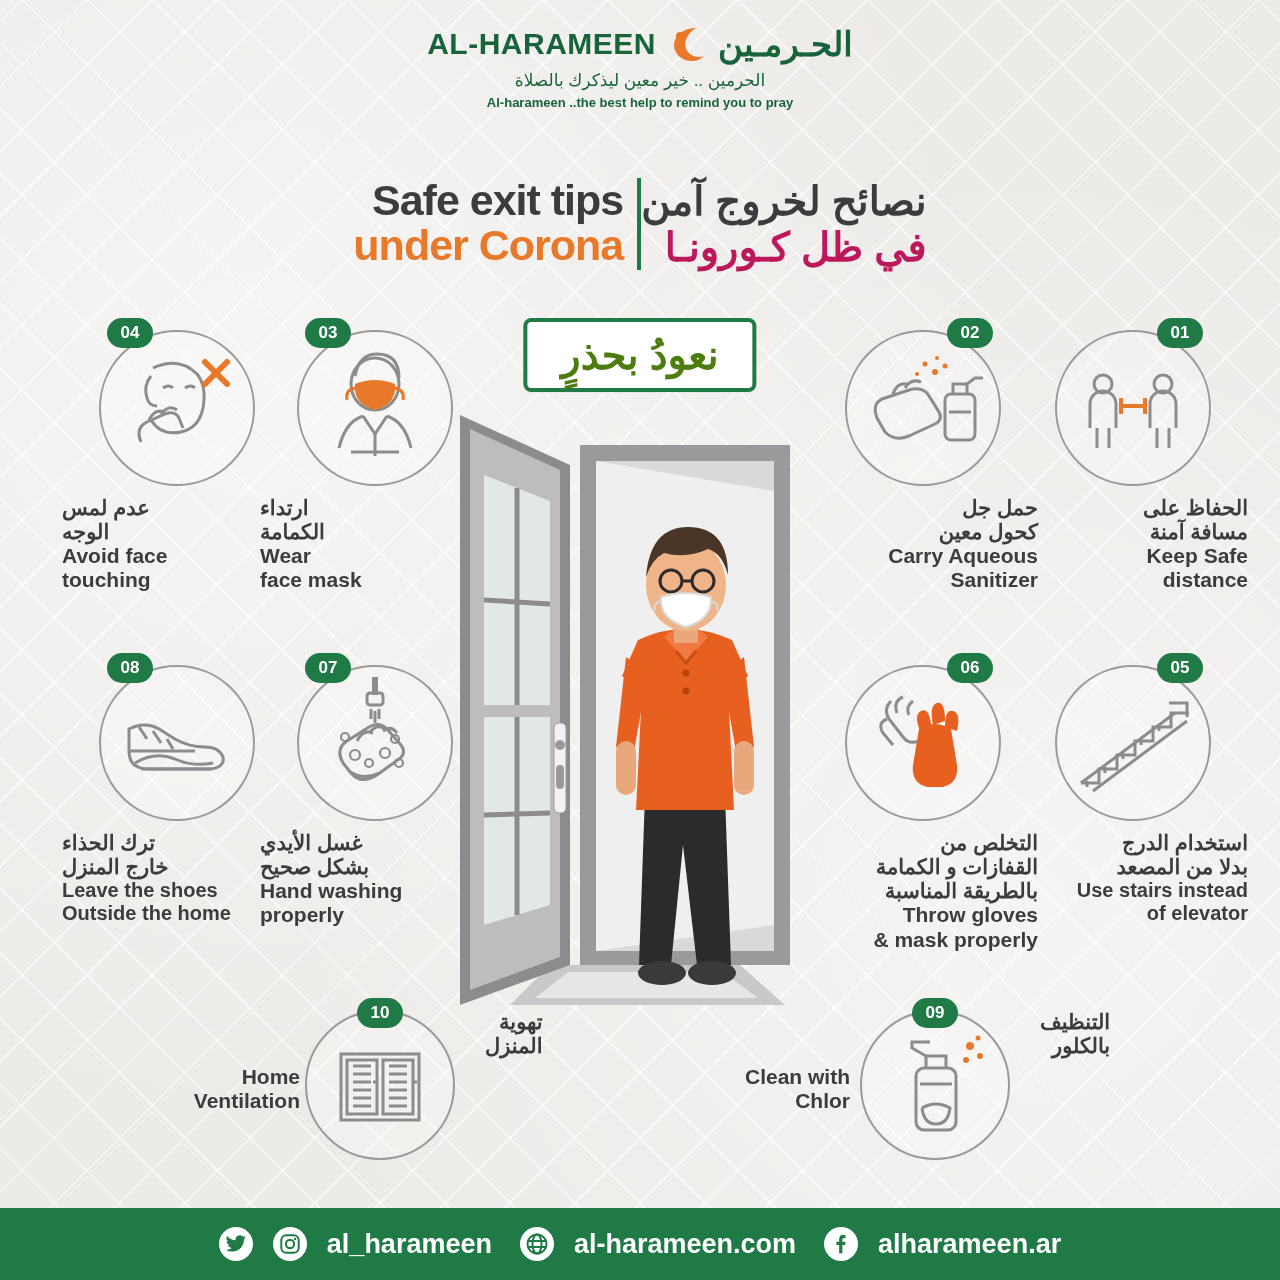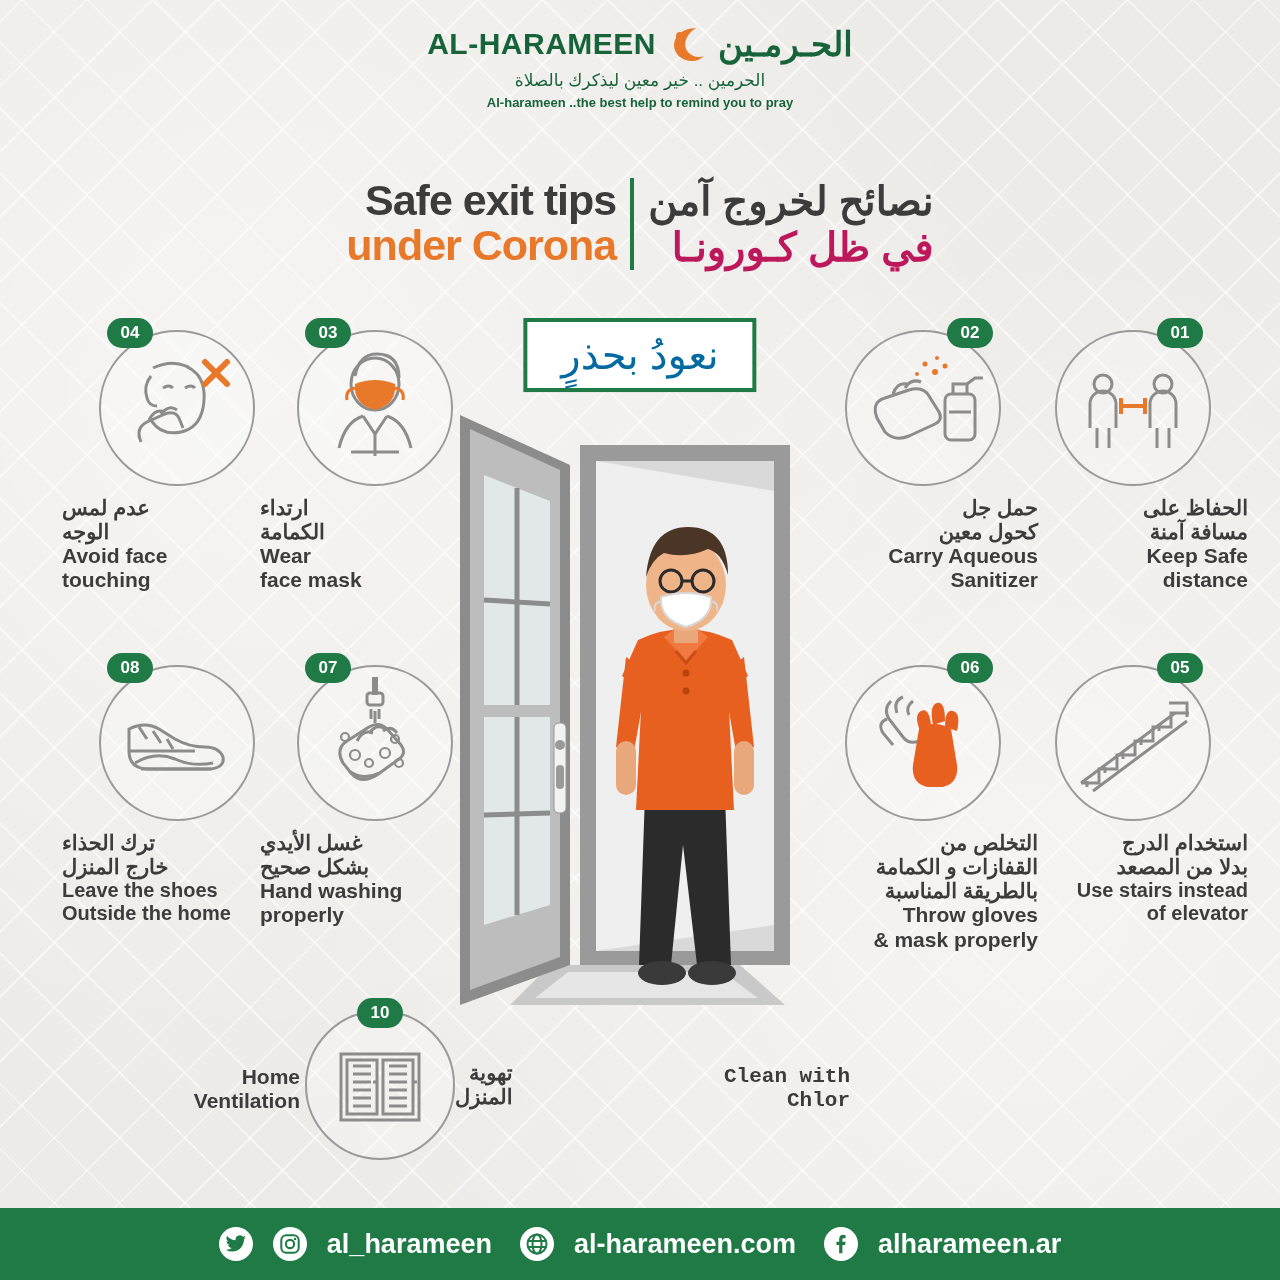--- a/index.html
+++ b/index.html
@@ -37,31 +37,31 @@
   .moon-mark{ width:42px; height:40px; position:relative; }
   .brand-sub-ar{ margin-top:6px; font-size:17px; color:#17643a; font-weight:normal; direction:rtl;}
   .brand-sub-en{ margin-top:4px; font-size:13px; color:#17643a; font-weight:bold; }
 
   
   .title-wrap{
     position:absolute; top:178px; left:0; right:0;
     display:flex; justify-content:center; align-items:flex-start; gap:0;
   }
   .title-en{ text-align:right; padding-right:14px; }
-  .title-ar{ text-align:right; padding-left:14px; direction:rtl; border-left:4px solid #1f7a45;}
+  .title-ar{ text-align:right; direction:rtl; border-left:4px solid #1f7a45;}
   .t-line1-en{ font-size:43px; font-weight:bold; color:#3c3c3c; line-height:1.05; letter-spacing:-1px;}
   .t-line2-en{ font-size:43px; font-weight:bold; color:#e8792b; line-height:1.05; letter-spacing:-1px;}
   .t-line1-ar{ font-size:40px; font-weight:bold; color:#3c3c3c; line-height:1.15;}
   .t-line2-ar{ font-size:40px; font-weight:bold; color:#be185d; line-height:1.15;}
 
   
   .badge-ar{
     position:absolute; top:318px; left:50%; transform:translateX(-50%);
-    background:#ffffff; border:4px solid #1f7a45; border-radius:0;
-    padding:10px 34px; color:#0369a1; font-size:40px; font-weight:normal;
+    background:#ffffff; border:4px solid #1f7a45; border-radius:8px;
+    padding:10px 34px; color:#4d7c0f; font-size:40px; font-weight:bold;
     direction:rtl; box-shadow:0 1px 0 rgba(0,0,0,.04);
   }
 
   
   .scene{ position:absolute; left:440px; top:405px; width:400px; height:610px; }
 
   
   .tip{ position:absolute; width:230px; }
   .circle{
     width:156px; height:156px; border-radius:50%;
@@ -75,21 +75,21 @@
   }
   .num.left{ left:6px; }
   .num.right{ right:6px; }
   .tip-text{ margin-top:10px; line-height:1.15; }
   .ar{ direction:rtl; font-size:21px; font-weight:bold; color:#3c3c3c; }
   .en{ font-size:21px; font-weight:bold; color:#3c3c3c; }
   .ta-right{ text-align:right; }
   .ta-left{ text-align:left; }
 
   
-  .tip-row{ position:absolute; display:flex; align-items:center; gap:0; }
+  .tip-row{ position:absolute; display:flex; align-items:flex-start; gap:30px; }
   .tip-row .circle{ width:150px; height:150px; }
 
   
   .footer{
     position:absolute; left:0; bottom:0; width:1280px; height:72px;
     background:#1f7a45; display:flex; align-items:center; justify-content:center; gap:28px;
     color:#fff; font-size:27px; font-weight:bold;
   }
   .footer .grp{ display:flex; align-items:center; gap:20px; }
   .ico{ width:34px; height:34px; border-radius:50%; background:#fff; display:flex; align-items:center; justify-content:center; }
@@ -384,21 +384,45 @@
       </svg>
     </div>
     <div class="tip-text ta-left">
       <div class="ar" style="white-space:pre-line">ترك الحذاء
 خارج المنزل</div>
       <div class="en" style="white-space:pre-line;font-size:20px">Leave the shoes
 Outside the home</div>
     </div>
   </div>
 
-  <div class="tip-text ta-right" style="position:absolute; left:660px; top:1055px; width:190px;font-family:Liberation Mono, monospace;">
+  <div class="tip-row" style="left:860px; top:1010px;">
+    <div class="circle">
+      <div class="num" style="left:50%; transform:translateX(-50%);">09</div>
+      <svg width="146" height="146" viewBox="0 0 146 146">
+        <g fill="none" stroke="#8c8c8c" stroke-width="3">
+          <rect x="54" y="56" width="40" height="62" rx="8"></rect>
+          <path d="M64 56 v-12 h20 v12"></path>
+          <path d="M64 44 l-14 -8 v-6 h18"></path>
+          <path d="M58 72 h32"></path>
+          <path d="M60 96 q14 -8 28 0 q-2 16 -14 16 q-12 0 -14 -16"></path>
+        </g>
+        <g fill="#e8792b">
+          <circle cx="108" cy="34" r="4"></circle>
+            <circle cx="118" cy="44" r="3"></circle>
+          <circle cx="104" cy="48" r="3"></circle>
+            <circle cx="116" cy="26" r="2.5"></circle>
+        </g>
+      </svg>
+    </div>
+    <div class="tip-text" style="margin:0">
+      <div class="ar ta-right" style="white-space:pre-line">التنظيف
+بالكلور</div>
+    </div>
+  </div>
+  <div class="tip-text ta-right" style="position:absolute; left:660px; top:1055px; width:190px;">
     <div class="en" style="white-space:pre-line; text-align:right">Clean with
 Chlor</div>
   </div>
 
   <div class="tip-row" style="left:305px; top:1010px;">
     <div class="circle">
       <div class="num" style="left:50%; transform:translateX(-50%);">10</div>
       <svg width="146" height="146" viewBox="0 0 146 146">
         <g fill="none" stroke="#8c8c8c" stroke-width="3">
           <rect x="34" y="42" width="78" height="66"></rect>

